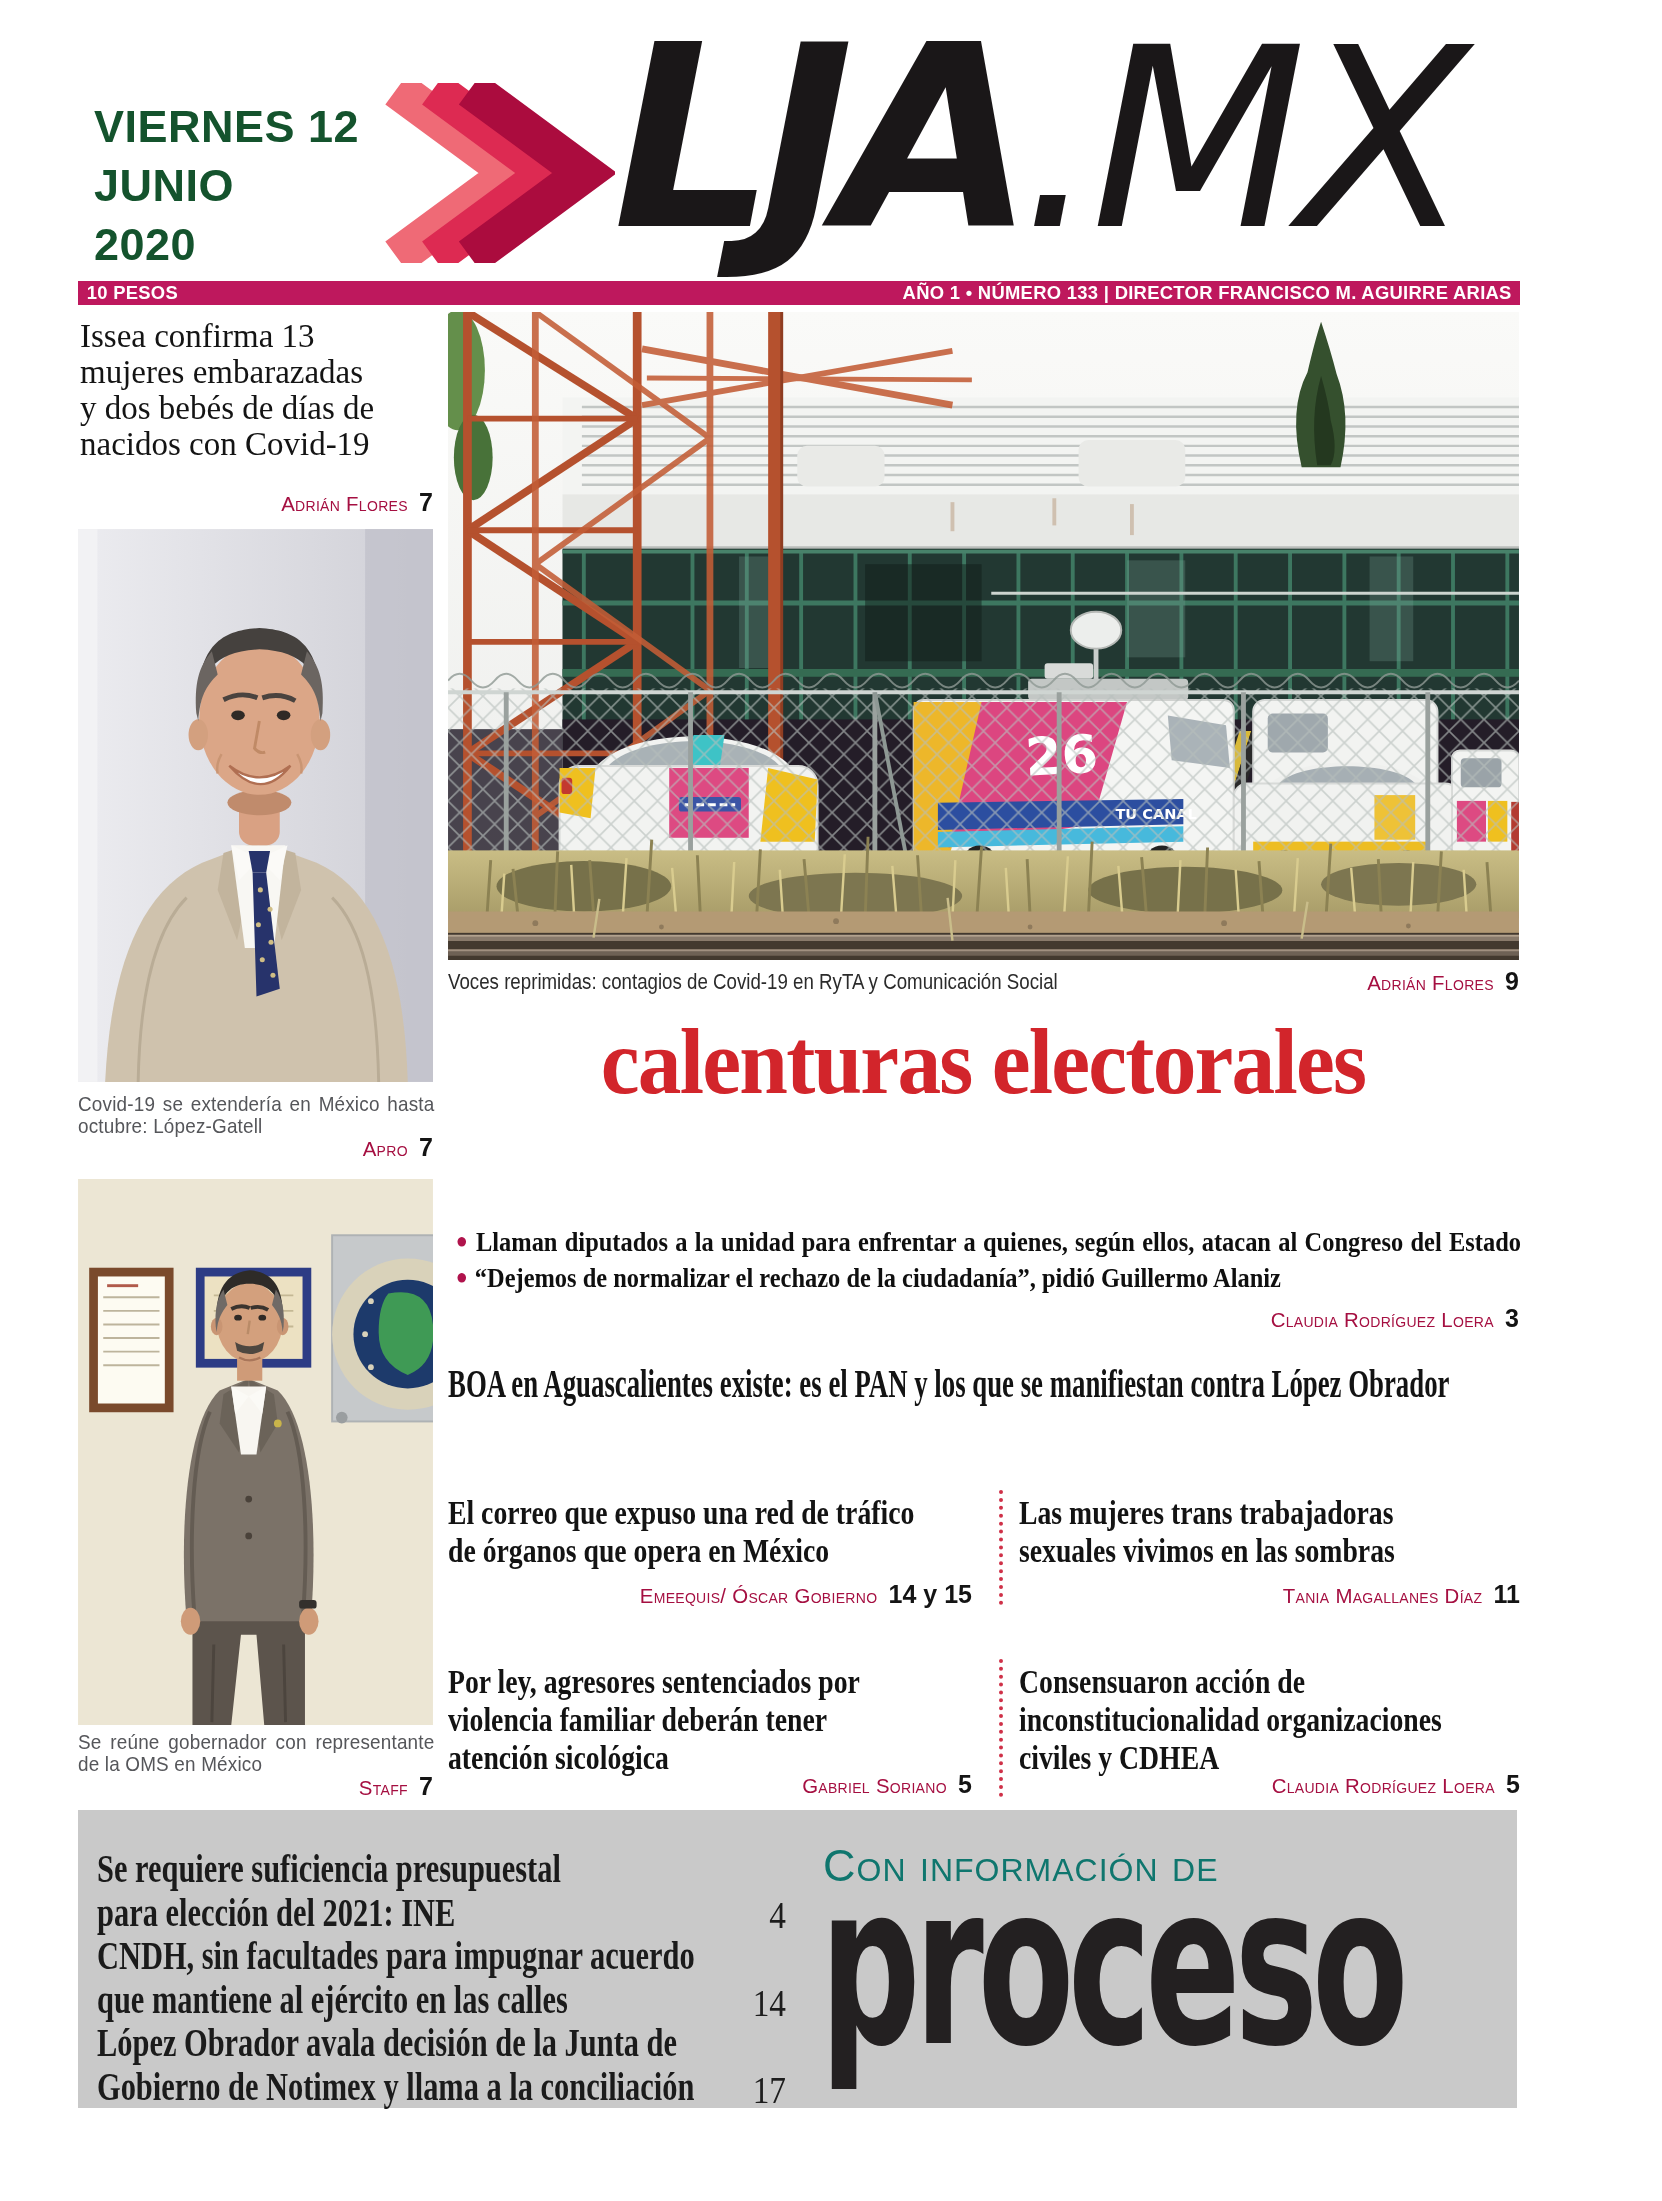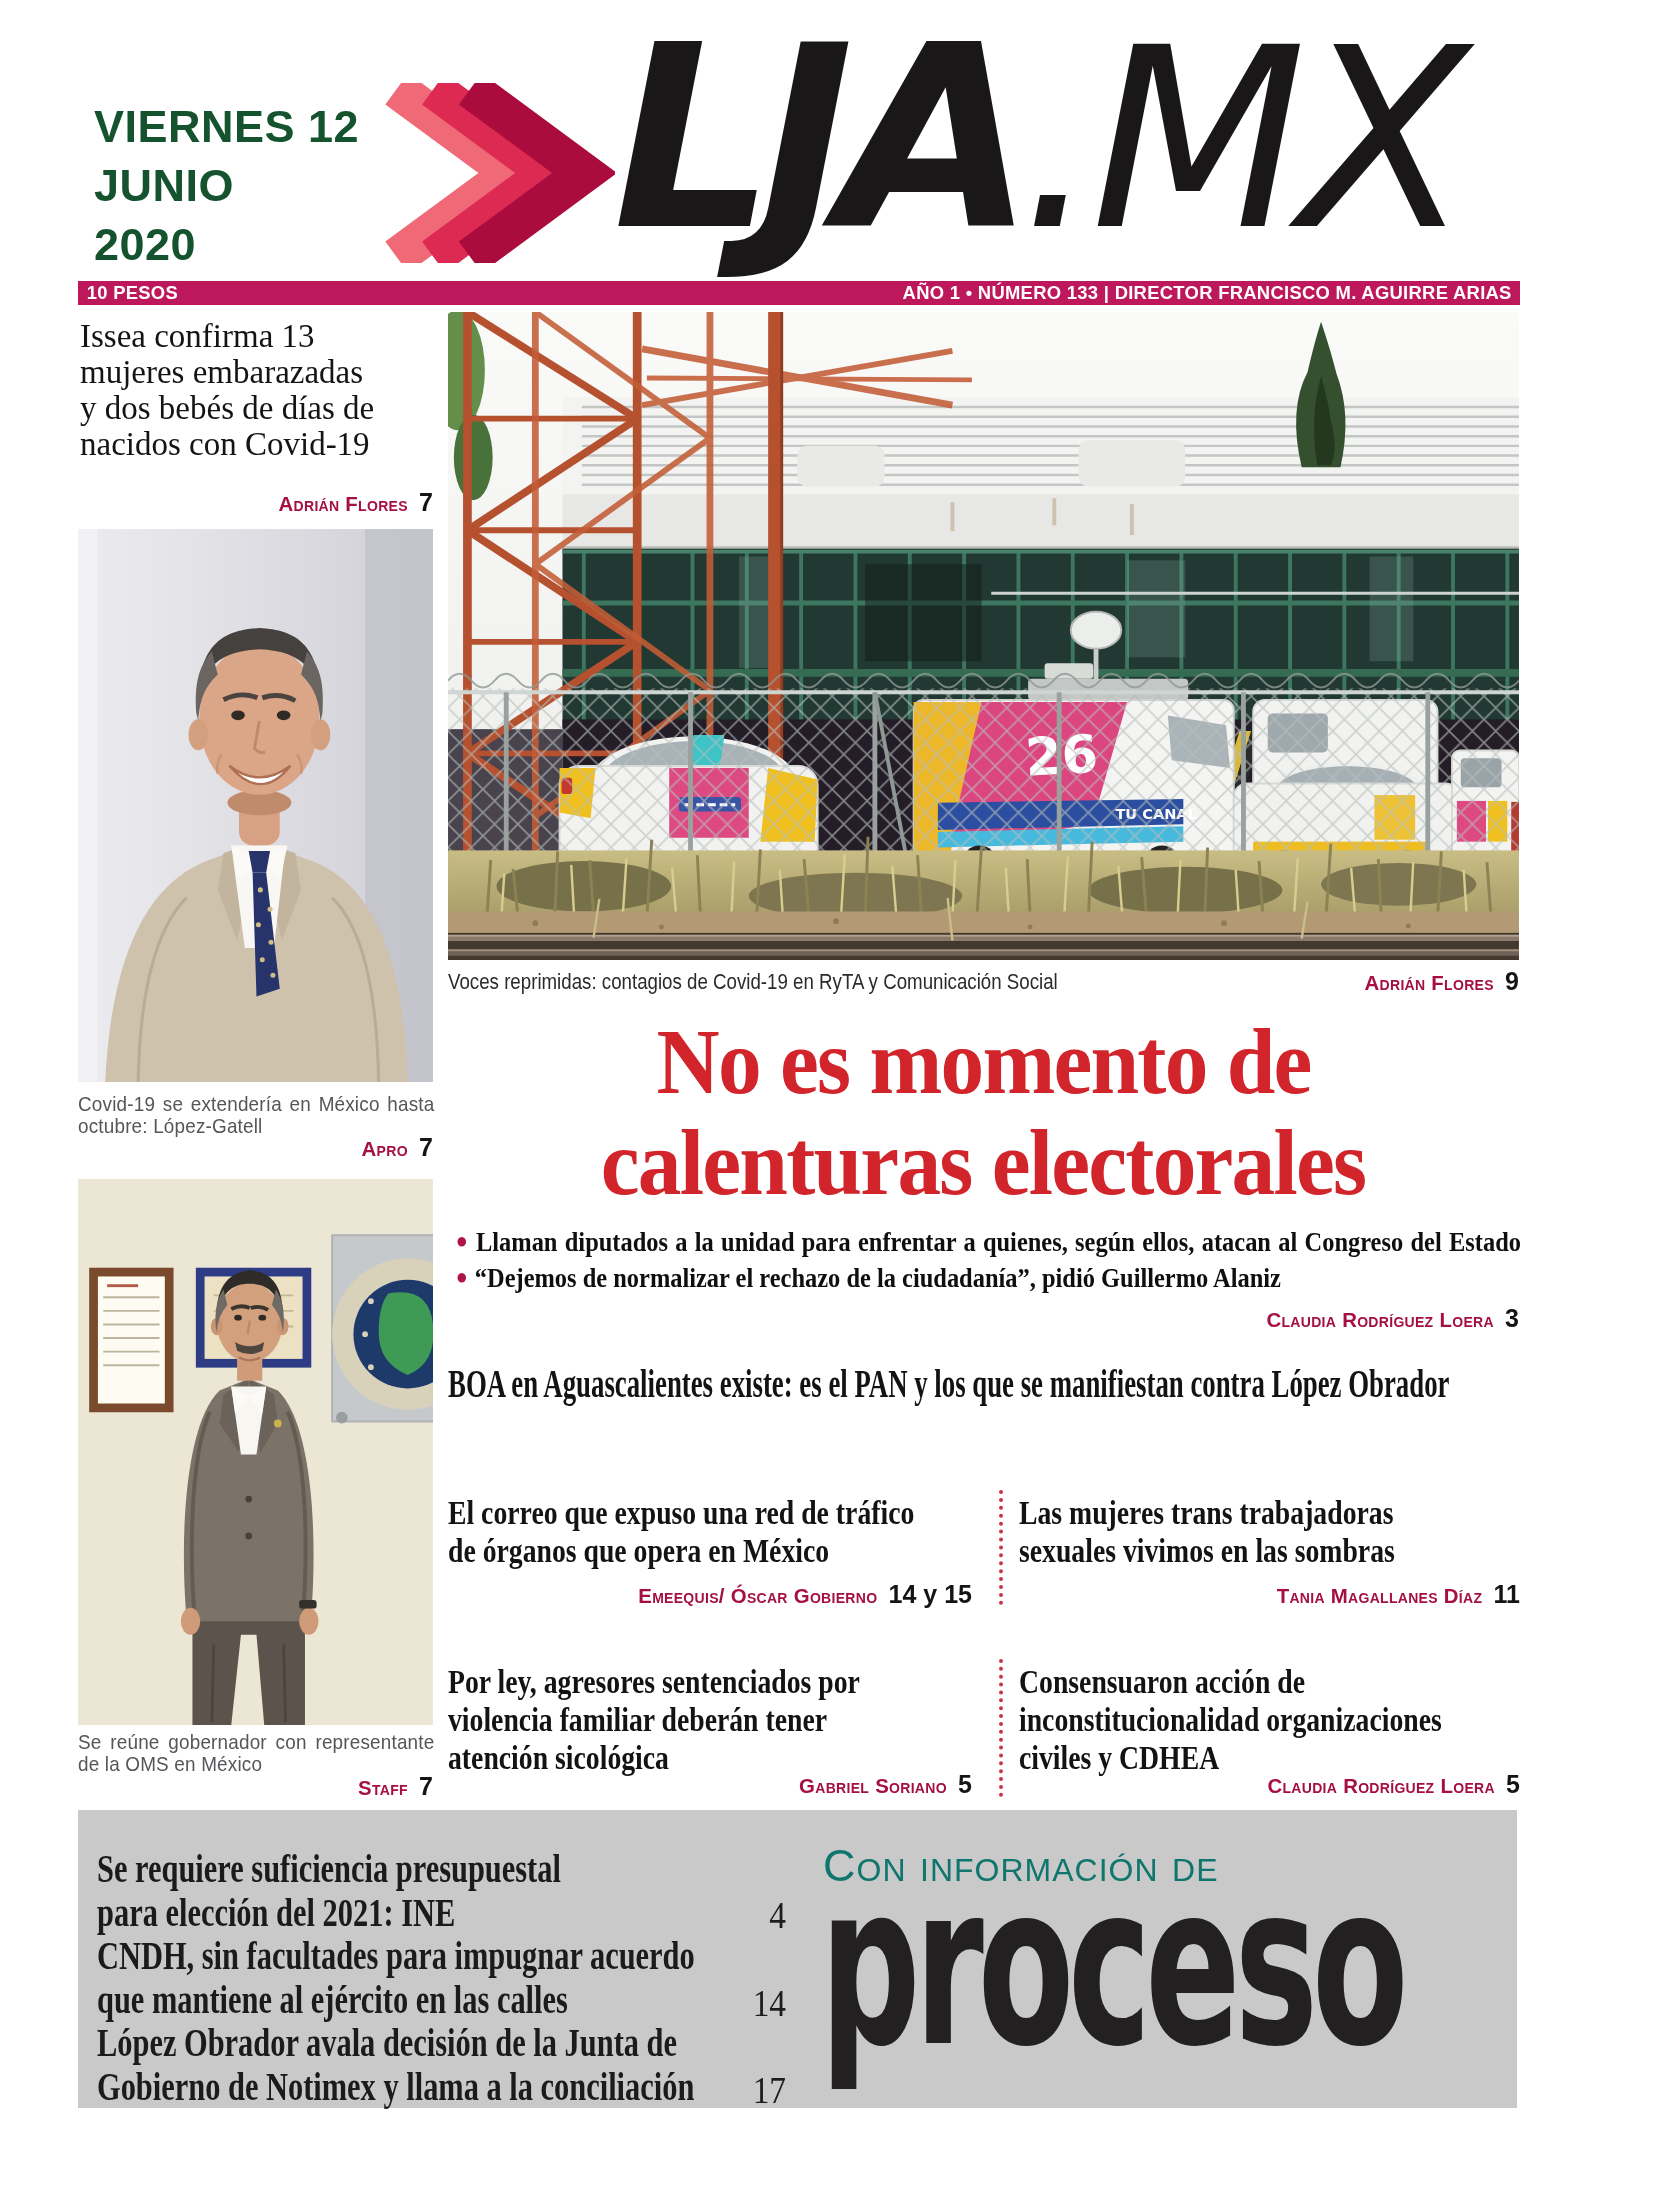--- a/index.html
+++ b/index.html
@@ -26,21 +26,21 @@
           color:#0f0f0f; text-align:justify; }
   .bullet { color:#b0134c; font-size:22px; padding:0 7.8px 0 1.9px; position:relative; top:-2.9px; }
   .boa { white-space:nowrap; transform:scaleX(0.67); transform-origin:left top;
          font-family:"Liberation Serif", serif; font-weight:bold; font-size:40px; color:#131313; }
   .gridhead { transform:scaleX(0.84); transform-origin:left top; font-family:"Liberation Serif", serif;
               font-weight:bold; font-size:33px; line-height:38px; color:#131313; }
   .gridhead div { white-space:nowrap; }
 
   
   .byline { text-align:right; }
-  .byname { font-variant:small-caps; font-weight:bold; color:#a50f41; font-size:20.4px; letter-spacing:0.3px; }
+  .byname { font-variant:small-caps; font-weight:normal; color:#a50f41; font-size:20.4px; letter-spacing:0.3px; }
   .bpage  { font-weight:bold; color:#141414; font-size:25px; padding-left:6.8px; }
 
   
   .photocap { width:396px; transform:scaleX(0.9); transform-origin:left top; font-size:21px;
               line-height:22px; color:#55565a; text-align:justify; letter-spacing:0.2px; }
   .maincap { white-space:nowrap; transform:scaleX(0.85); transform-origin:left top;
              font-size:22px; color:#2b2b2b; }
 
   
   .dotdiv { border-left:4.9px dotted #cf3148; width:0; }
@@ -424,21 +424,20 @@
 
   <div class="abs" style="left:448px; top:967px; width:1071px;">
     <div class="maincap abs" style="left:0; top:1.9px;">Voces reprimidas: contagios de Covid-19 en RyTA y Comunicación Social</div>
     <div class="byline abs" style="right:0; top:0; width:388px;text-align:right;">
       <span class="byname">Adrián Flores</span>
       <span class="bpage">9</span>
     </div>
   </div>
 
   <div class="abs" style="left:448px; top:1011px; width:1071px; text-align:center;">
-    <div><span class="hl-line">No es momento de</span></div>
     <div><span class="hl-line">calenturas electorales</span></div>
   </div>
 
   <div class="abs deck" style="left:454px; top:1225px;">
     <span class="bullet">●</span><span>Llaman diputados a la unidad para enfrentar a quienes, según ellos, atacan al Congreso del Estado</span>
     <span class="bullet">●</span><span>“Dejemos de normalizar el rechazo de la ciudadanía”, pidió Guillermo Alaniz</span>
   </div>
 
   <div class="abs byline" style="left:448px; top:1304px; width:1071px;">
     <span class="byname">Claudia Rodríguez Loera</span>

